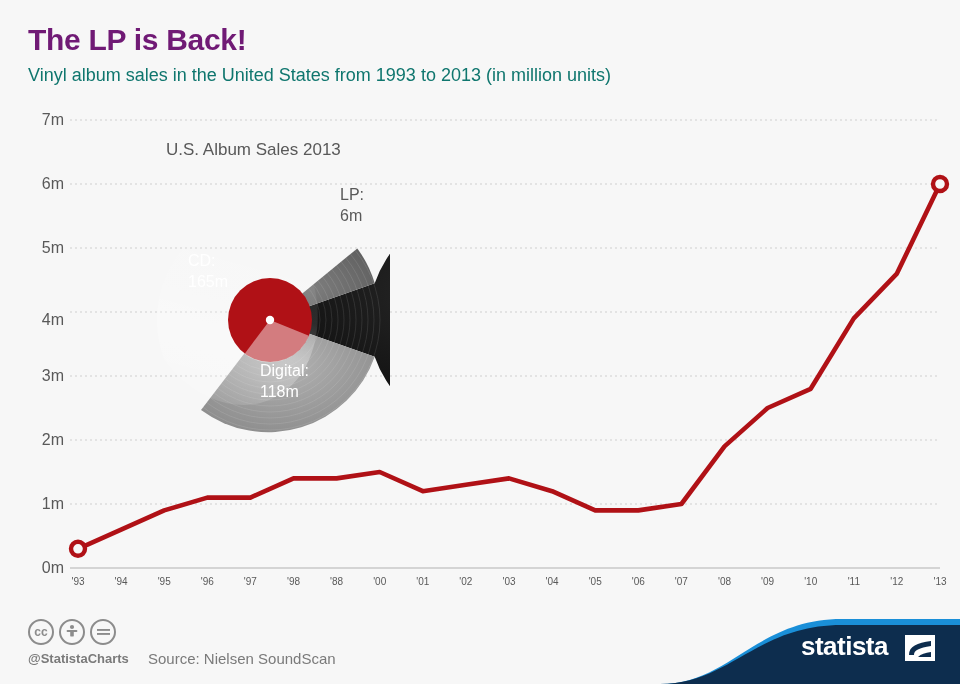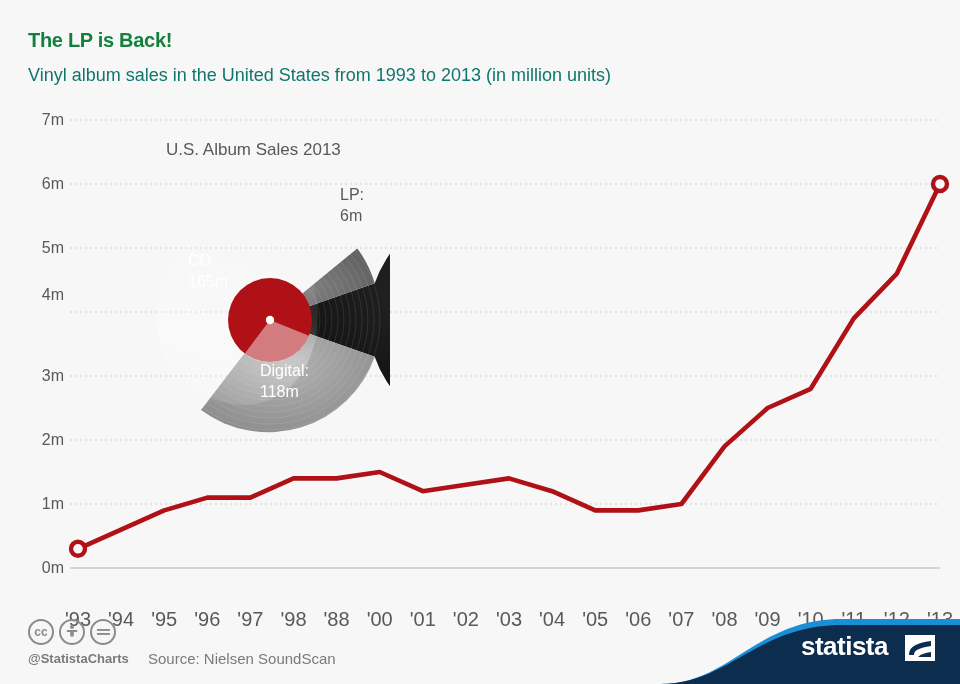--- a/index.html
+++ b/index.html
@@ -13,23 +13,23 @@
   #infographic {
     position: relative;
     width: 960px;
     height: 684px;
     background: #f7f7f7;
   }
 
   
   #header { position: absolute; left: 28px; top: 20px; width: 900px; }
   #chart-title {
-    font-size: 20px;
+    font-size: 30px;
     font-weight: bold;
-    color: #15803d;
+    color: #701a75;
     letter-spacing: -0.3px;
     line-height: 40px;
   }
   #chart-subtitle {
     font-size: 18px;
     color: #0f766e;
     line-height: 26px;
     margin-top: 2px;
     font-weight: normal;
   }
@@ -55,25 +55,24 @@
 
   #x-axis {
     position: absolute;
     left: 78px;
     top: 576px;
     width: 862px;
     height: 26px;
   }
   .xtick-label {
     position: absolute;
-    font-size: 20px;
+    font-size: 10px;
     color: #595959;
     transform: translateX(-50%);
     white-space: nowrap;
-    margin-top: 32px;
   }
 
   
   #vinyl-block { position: absolute; left: 140px; top: 132px; }
   #vinyl-heading {
     position: absolute;
     left: 26px; top: 8px;
     font-size: 17px;
     color: #595959;
     white-space: nowrap;
@@ -171,21 +170,21 @@
           <circle cx="940" cy="184" r="7" fill="#f7f7f7" stroke="#b01116" stroke-width="4.4"></circle>
         </g>
     </svg>
   </div>
 
   <div id="y-axis">
       <div class="ytick-label" style="top: 568px;">0m</div>
       <div class="ytick-label" style="top: 504px;">1m</div>
       <div class="ytick-label" style="top: 440px;">2m</div>
       <div class="ytick-label" style="top: 376px;">3m</div>
-      <div class="ytick-label" style="top: 295px;">4m</div>
+      <div class="ytick-label" style="top: 320px;">4m</div>
       <div class="ytick-label" style="top: 248px;">5m</div>
       <div class="ytick-label" style="top: 184px;">6m</div>
       <div class="ytick-label" style="top: 120px;">7m</div>
     </div>
 
   <div id="x-axis">
       <div class="xtick-label" style="left: 0px; top: 0px;">'93</div>
       <div class="xtick-label" style="left: 43.1px; top: 0px;">'94</div>
       <div class="xtick-label" style="left: 86.2px; top: 0px;">'95</div>
       <div class="xtick-label" style="left: 129.3px; top: 0px;">'96</div>

